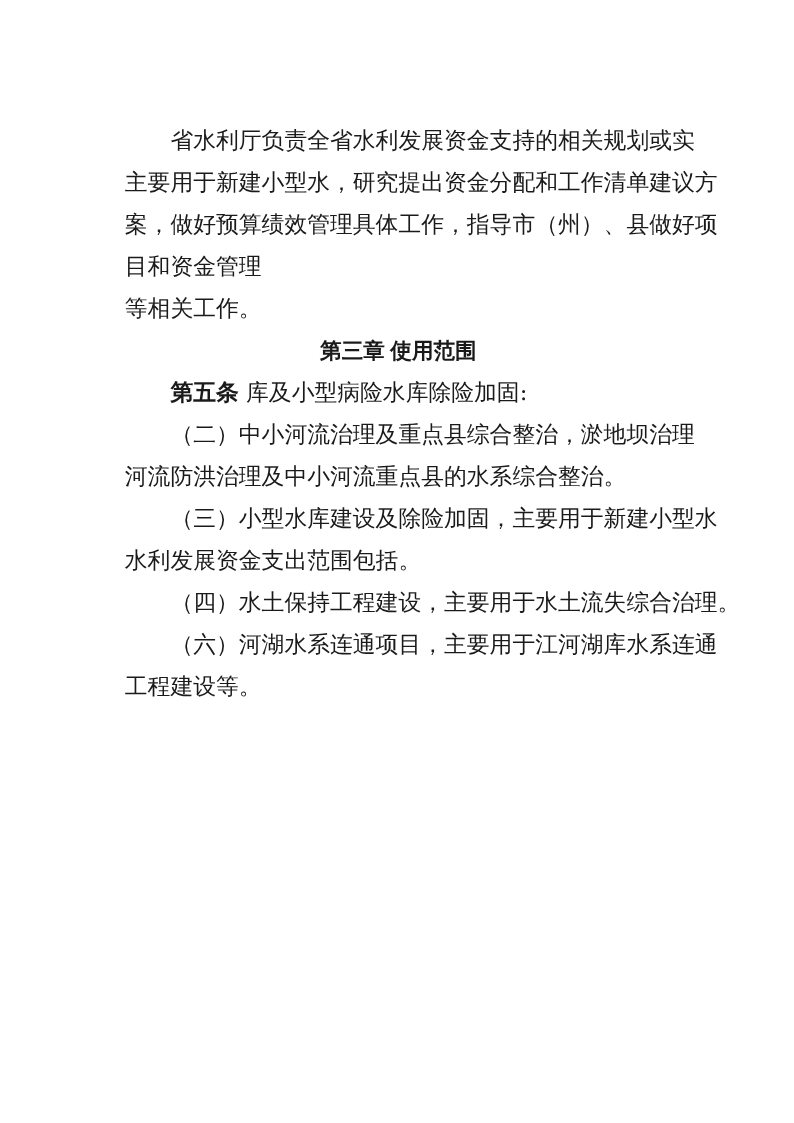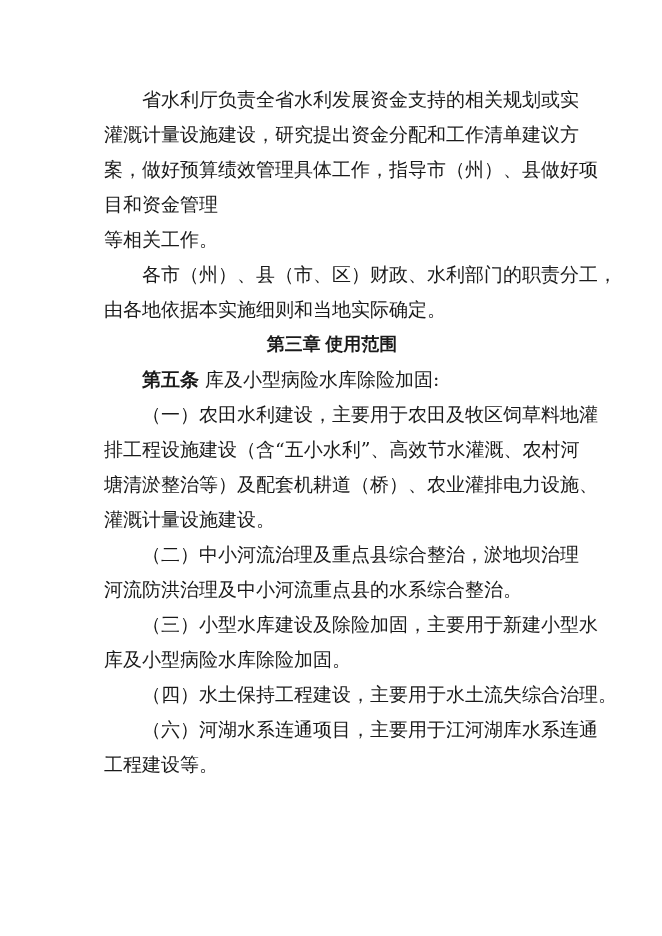--- a/index.html
+++ b/index.html
@@ -11,21 +11,21 @@
       width: 662px;
       height: 936px;
       position: relative;
       overflow: hidden;
       font-family: "DejaVu Serif", "Liberation Serif", serif;
       color: #1a1a1a;
     }
     .page {
       position: absolute;
       left: 104px;
-      top: 82px;
+      top: 100px;
       width: 456px;
     }
     .line {
       font-size: 19px;
       line-height: 35px;
       height: 35px;
       white-space: nowrap;
       text-align: justify;
       text-align-last: justify;
       letter-spacing: 0px;
@@ -48,50 +48,40 @@
       font-weight: bold;
     }
   </style>
 </head>
 <body>
 
 <div class="page">
 
   <div>
     <div class="line indent">省水利厅负责全省水利发展资金支持的相关规划或实</div>
-    <div class="line">灌溉计量设施建设，研究提出资金分配和工作清单建议方</div>
+    <div class="line">主要用于新建小型水，研究提出资金分配和工作清单建议方</div>
     <div class="line">案，做好预算绩效管理具体工作，指导市（州）、县做好项</div>
     <div class="line last">目和资金管理</div>
     <div class="line last">等相关工作。</div>
   </div>
 
-  <div>
-    <div class="line indent">各市（州）、县（市、区）财政、水利部门的职责分工，</div>
-    <div class="line last">由各地依据本实施细则和当地实际确定。</div>
-  </div>
 
   <div class="line heading">第三章  使用范围</div>
 
   <div class="line last indent"><span class="article-label">第五条</span><span> 库及小型病险水库除险加固:</span></div>
 
-  <div>
-    <div class="line indent">（一）农田水利建设，主要用于农田及牧区饲草料地灌</div>
-    <div class="line">排工程设施建设（含“五小水利”、高效节水灌溉、农村河</div>
-    <div class="line">塘清淤整治等）及配套机耕道（桥）、农业灌排电力设施、</div>
-    <div class="line last">灌溉计量设施建设。</div>
-  </div>
 
   <div>
     <div class="line indent">（二）中小河流治理及重点县综合整治，淤地坝治理</div>
     <div class="line last">河流防洪治理及中小河流重点县的水系综合整治。</div>
   </div>
 
   <div>
     <div class="line indent">（三）小型水库建设及除险加固，主要用于新建小型水</div>
-    <div class="line last">库及小型病险水库除险加固。</div>
+    <div class="line last">水利发展资金支出范围包括。</div>
   </div>
 
   <div>
     <div class="line indent">（四）水土保持工程建设，主要用于水土流失综合治理。</div>
   </div>
 
 
   <div>
     <div class="line indent">（六）河湖水系连通项目，主要用于江河湖库水系连通</div>
     <div class="line last">工程建设等。</div>

